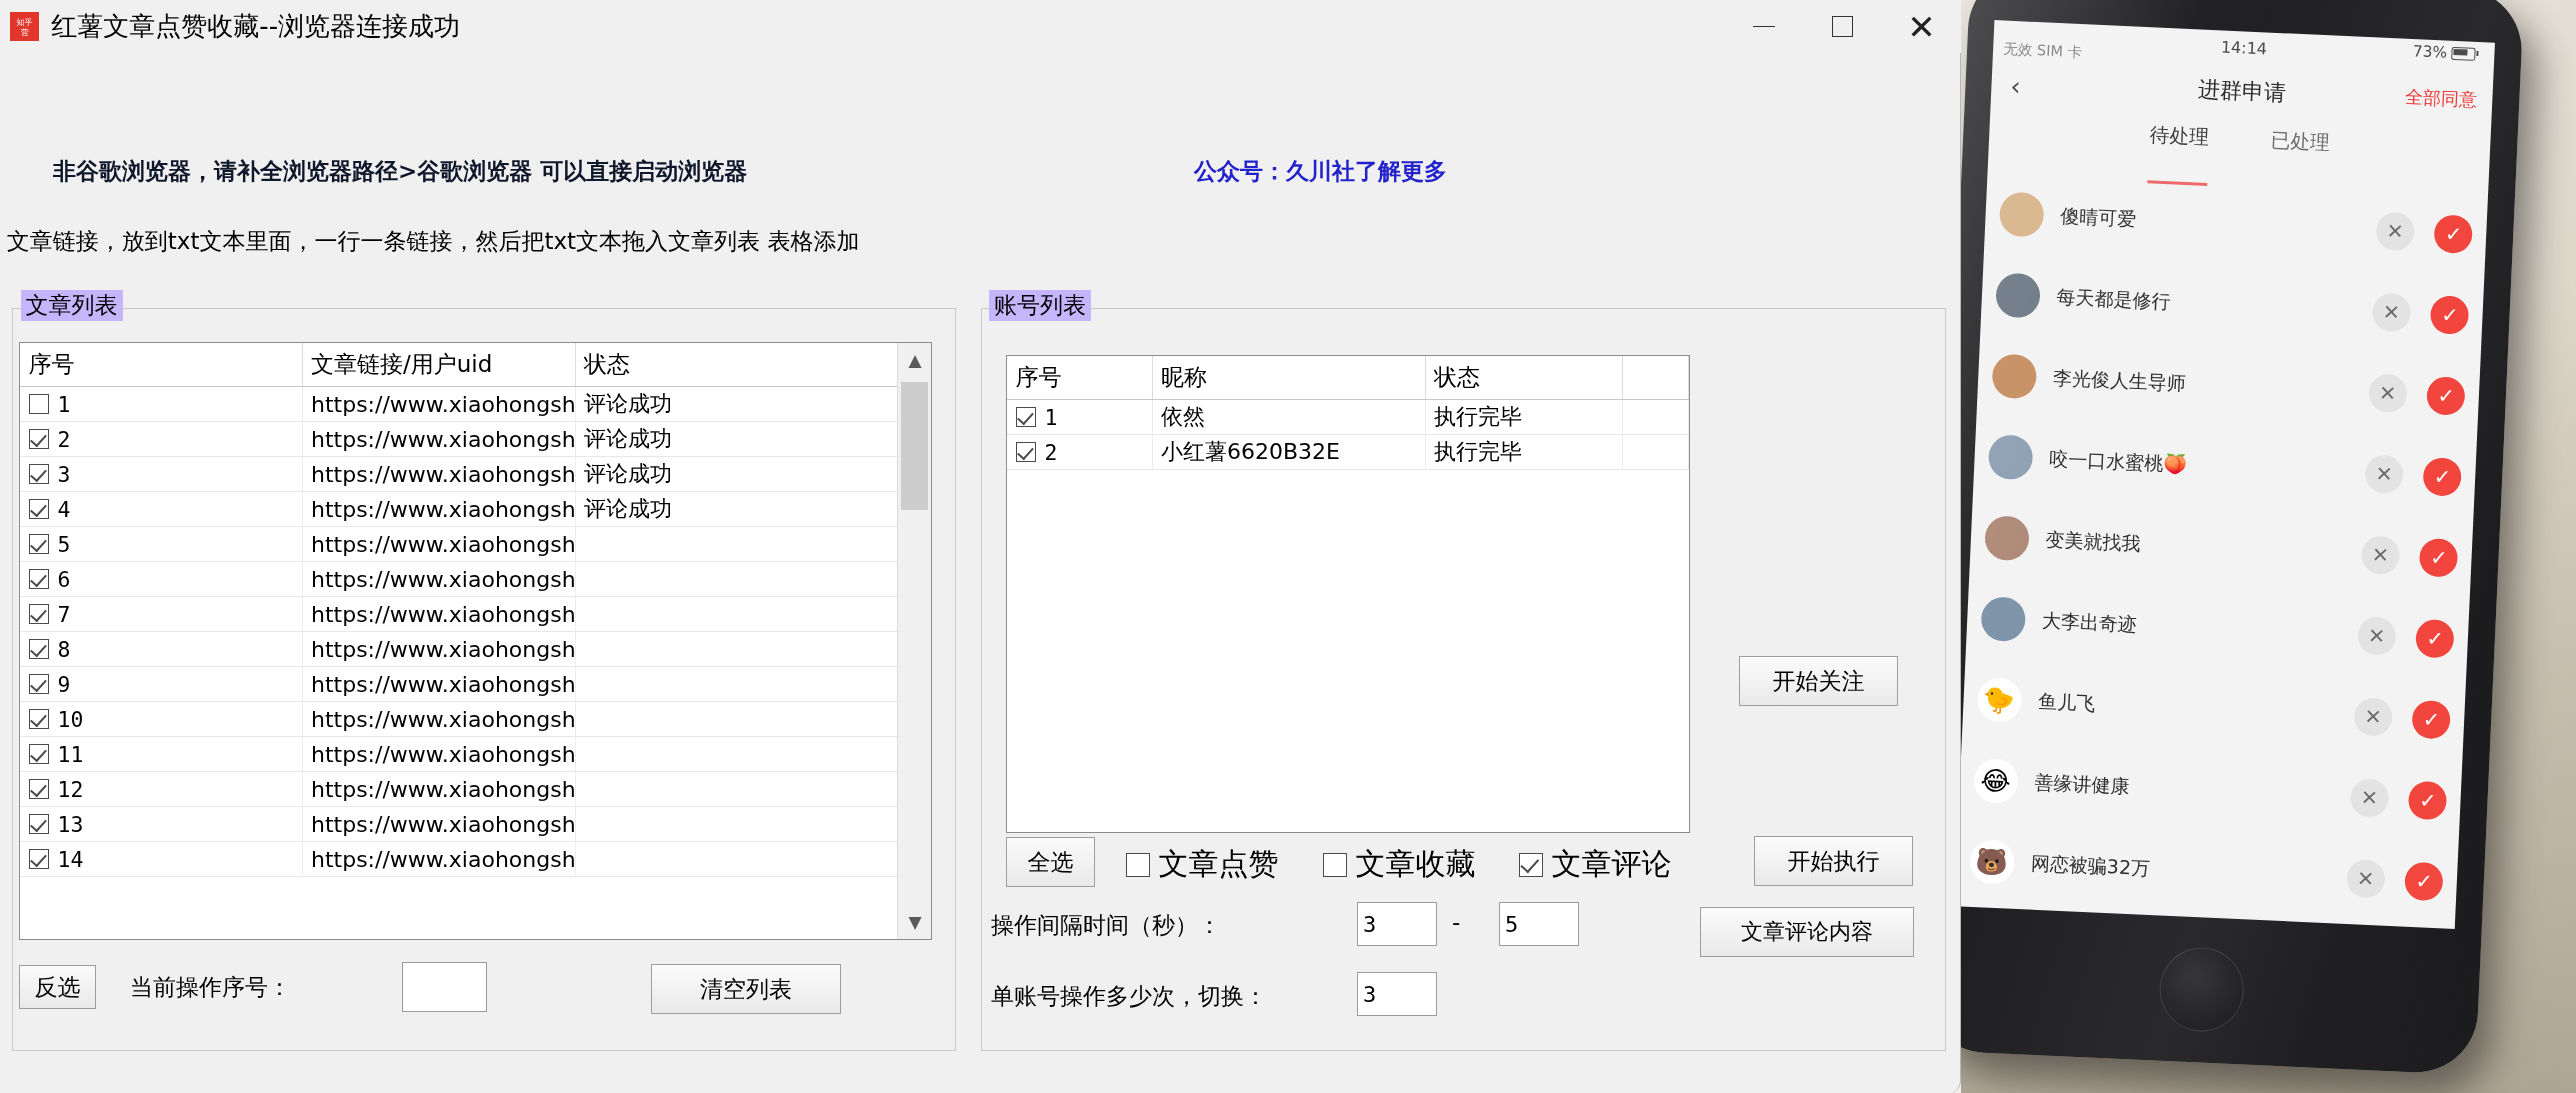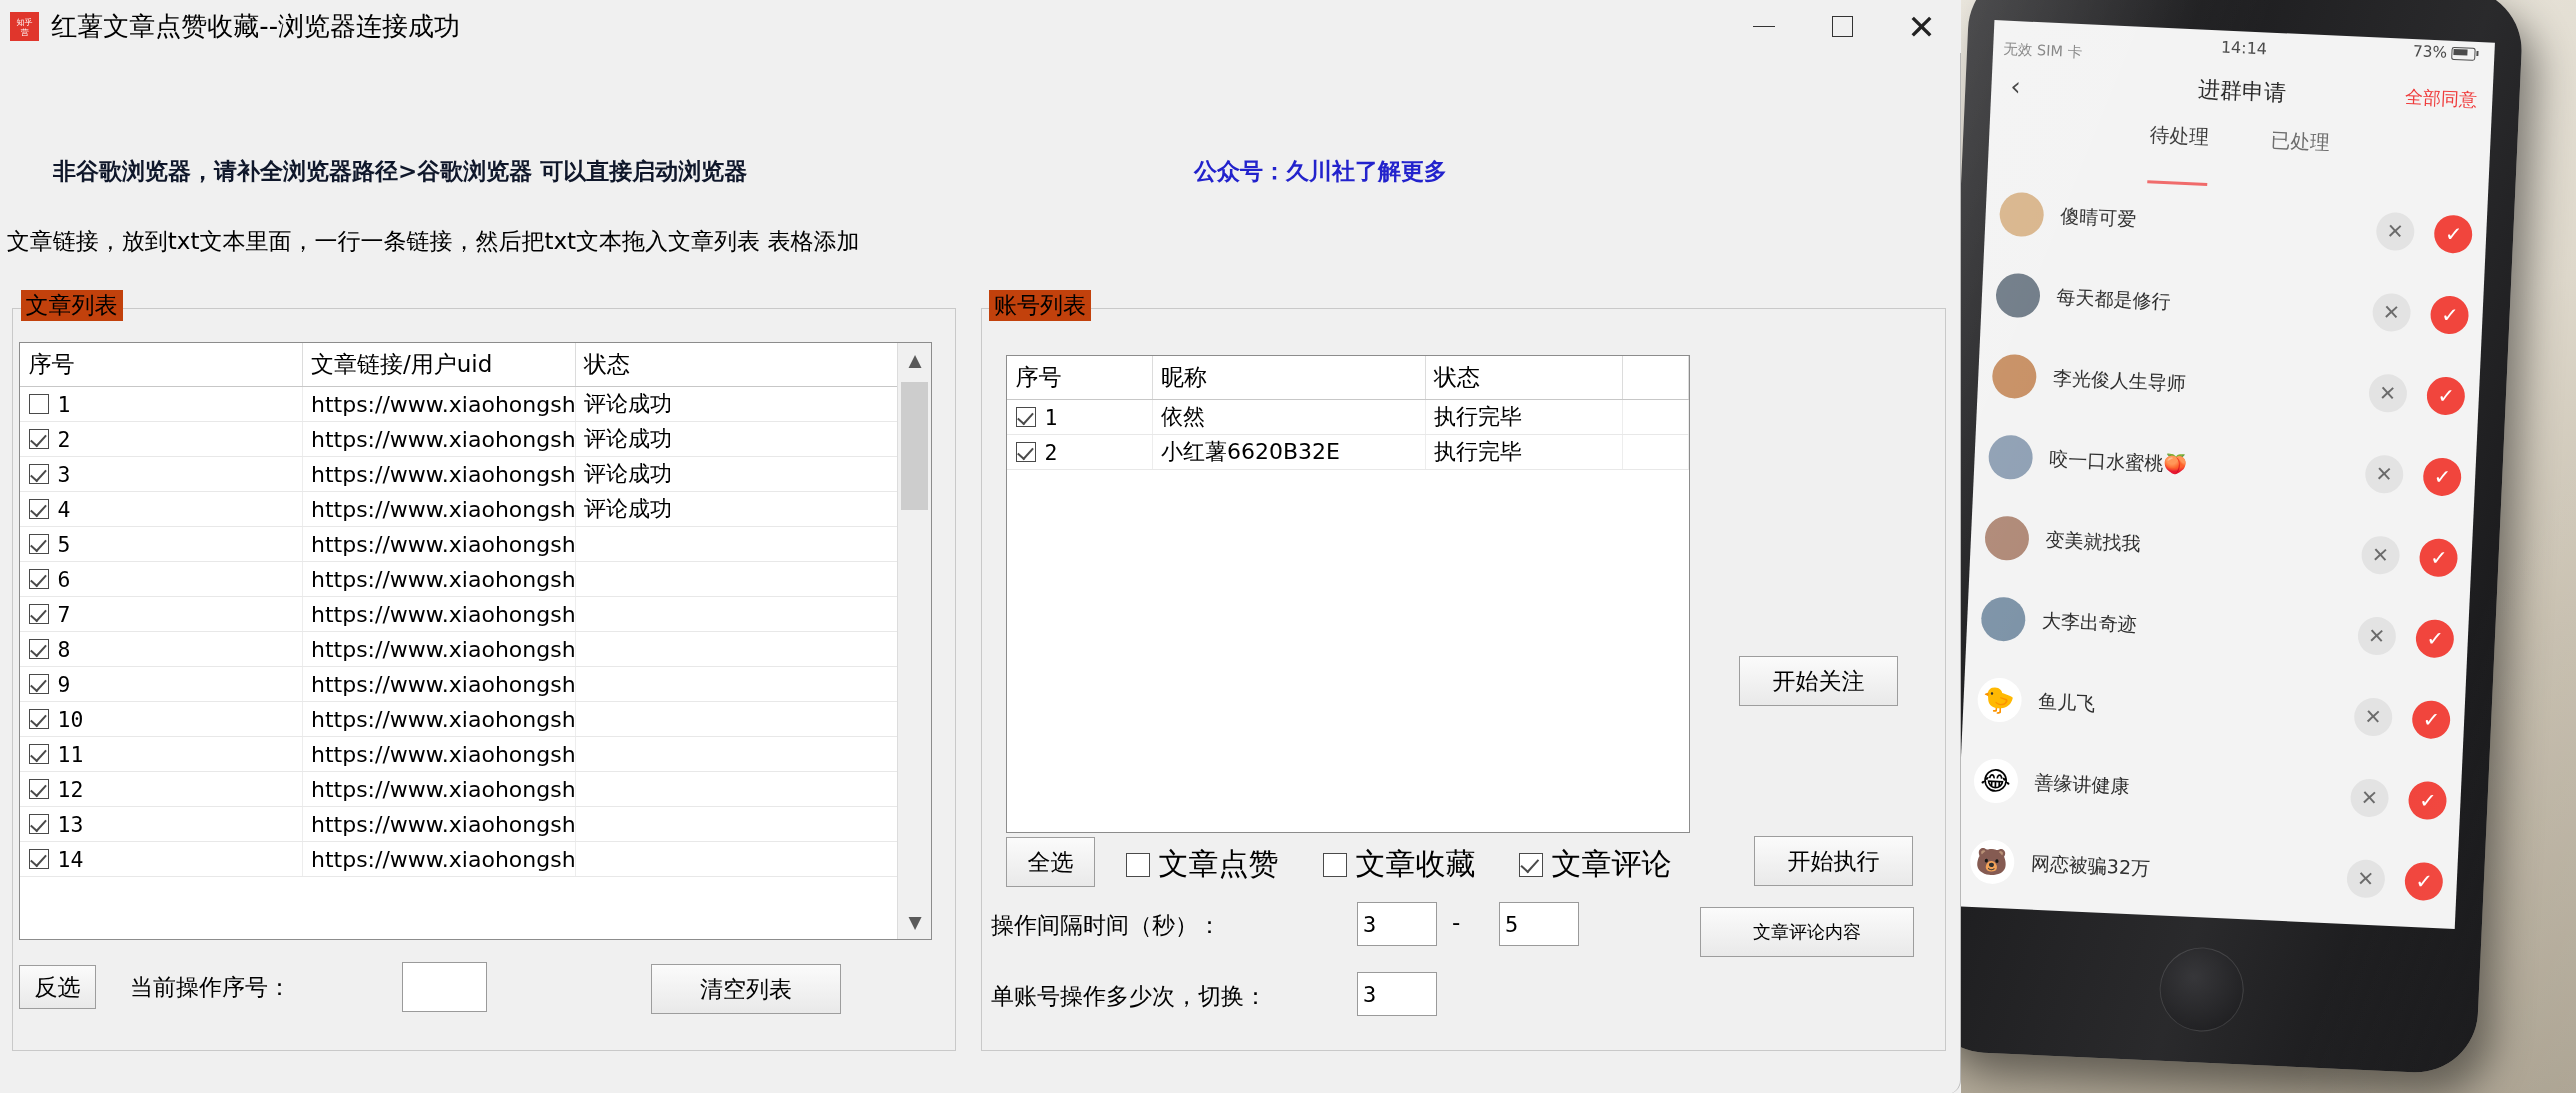--- a/index.html
+++ b/index.html
@@ -84,21 +84,21 @@
   }
   .howto{
     position:absolute;left:6.8px;top:226px;font-size:23px;color:#000;
     white-space:nowrap;
     font-family:"DejaVu Sans","Liberation Sans",sans-serif;
   }
 
   
   .groupbox{position:absolute;border:0.9px solid #c9c9c9;box-sizing:border-box;background:transparent;}
   .group-legend{
-    position:absolute;font-size:23px;color:#000;background:#c2410c;padding:0 5.1px;
+    position:absolute;font-size:23px;color:#000;background:#c4b5fd;padding:0 5.1px;
     font-family:"DejaVu Sans","Liberation Sans",sans-serif;white-space:nowrap;
   }
 
   #article-group{left:12px;top:308px;width:944px;height:743px;}
   #article-legend{left:20.5px;top:290px;}
   #account-group{left:981px;top:308px;width:965px;height:743px;}
   #account-legend{left:989px;top:290px;}
 
   
   .table-wrap{
@@ -152,21 +152,21 @@
   .btn-fanxuan{position:absolute;left:19px;top:965px;width:77px;height:44px;font-size:23px;}
   .lbl-curidx{position:absolute;left:130px;top:972px;font-size:23px;color:#000;white-space:nowrap;
     font-family:"DejaVu Sans","Liberation Sans",sans-serif;}
   .inp-curidx{position:absolute;left:402px;top:962px;width:85px;height:50px;background:#fff;
     border:0.9px solid #9a9a9a;box-sizing:border-box;}
   .btn-clear{position:absolute;left:651px;top:964px;width:190px;height:50px;font-size:23px;}
 
   
   .btn-follow{position:absolute;left:1739px;top:656px;width:159px;height:50px;font-size:23px;}
   .btn-exec{position:absolute;left:1754px;top:836px;width:159px;height:50px;font-size:23px;}
-  .btn-comment{position:absolute;left:1700px;top:907px;width:214px;height:50px;font-size:18px;}
+  .btn-comment{position:absolute;left:1700px;top:907px;width:214px;height:50px;font-size:22px;}
 
   
   .btn-selall{position:absolute;left:1006px;top:837px;width:89px;height:50px;font-size:23px;}
   .opt{position:absolute;display:flex;align-items:center;gap:8.5px;font-size:30px;color:#000;
     font-family:"DejaVu Sans","Liberation Sans",sans-serif;white-space:nowrap;}
   .cb-lg{width:24px;height:24px;border:1.7px solid #4a4a4a;background:#fff;position:relative;box-sizing:border-box;flex:0 0 auto;}
   .cb-lg.checked:after{content:"";position:absolute;left:5.1px;top:1.7px;width:7.7px;height:14.5px;
     border:solid #4a4a4a;border-width:0 2.6px 2.6px 0;transform:rotate(42deg);}
   #opt-like{left:1126px;top:844px;}
   #opt-fav{left:1323px;top:844px;}

